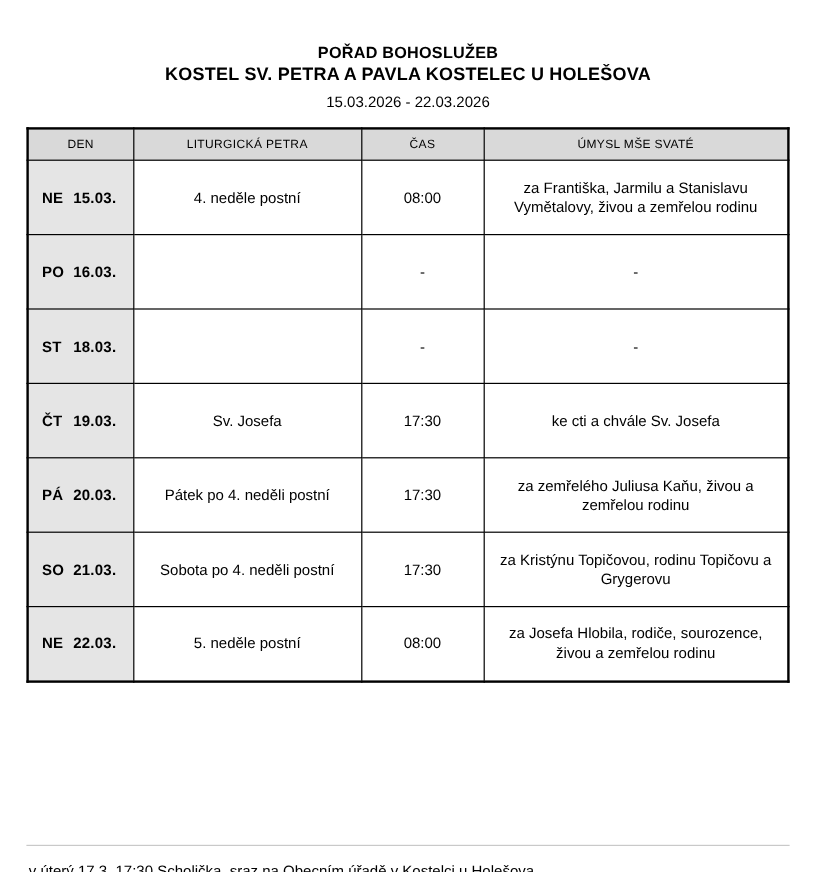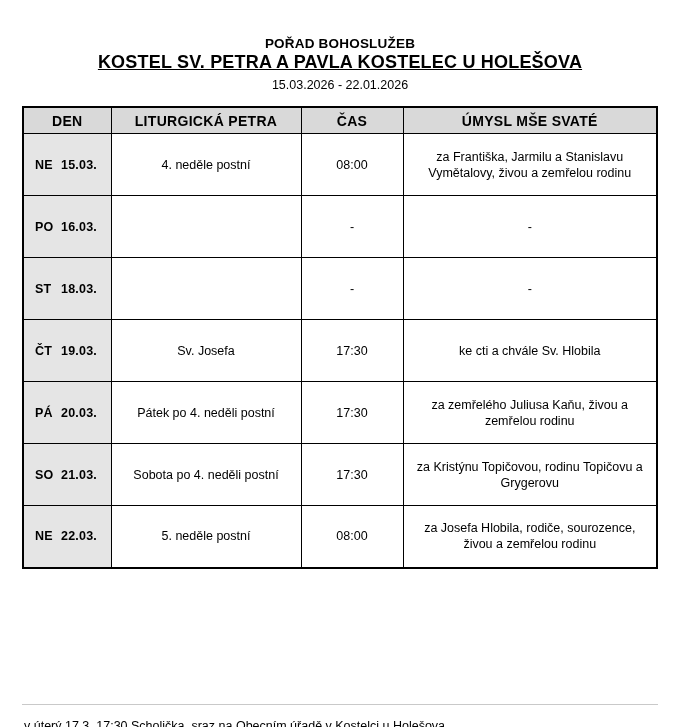--- a/index.html
+++ b/index.html
@@ -27,25 +27,24 @@
     padding-top: 14px;
   }
   .header .line1 {
     font-size: 13.5px;
     font-weight: bold;
     letter-spacing: 0.2px;
     line-height: 19px;
     margin-top: 20px;
   }
   .header .line2 {
-    font-size: 18px;
+    font-size: 15px;
     font-weight: bold;
     letter-spacing: 0.2px;
     line-height: 19px;
-    text-decoration: underline;
   }
   .header .range {
     font-size: 12.5px;
     font-weight: normal;
     line-height: 20px;
     padding-top: 3px;
   }
 
   .table-wrap {
     margin: 11px 22px 0 22px;
@@ -57,22 +56,22 @@
     border: 2px solid #000;
   }
   table.schedule th,
   table.schedule td {
     border: 1px solid #000;
     vertical-align: middle;
     font-size: 12.5px;
   }
   table.schedule thead th {
     background: #d9d9d9;
-    font-weight: bold;
-    font-size: 14px;
+    font-weight: normal;
+    font-size: 10px;
     text-align: center;
     height: 21px;
     padding: 2px 0;
     letter-spacing: 0.3px;
   }
   col.c-day { width: 88px; }
   col.c-lit { width: 190px; }
   col.c-time { width: 102px; }
   col.c-int { width: 254px; }
 
@@ -114,21 +113,21 @@
   .footer .note { padding-left: 2px; }
 </style>
 </head>
 <body>
 
 <div class="page">
 
   <div class="header">
     <div class="line1">POŘAD BOHOSLUŽEB</div>
     <div class="line2">KOSTEL SV. PETRA A PAVLA KOSTELEC U HOLEŠOVA</div>
-    <div class="range">15.03.2026 - 22.01.2026</div>
+    <div class="range">15.03.2026 - 22.03.2026</div>
   </div>
 
   <div class="table-wrap">
     <table class="schedule">
       <colgroup>
         <col class="c-day">
         <col class="c-lit">
         <col class="c-time">
         <col class="c-int">
       </colgroup>
@@ -164,21 +163,21 @@
           <td class="lit"></td>
           <td class="time">-</td>
           <td class="intent">-</td>
         </tr>
         <tr class="row">
           <td class="day">
             <span class="dow">ČT</span><span class="dt">19.03.</span>
           </td>
           <td class="lit">Sv. Josefa</td>
           <td class="time">17:30</td>
-          <td class="intent">ke cti a chvále Sv. Hlobila</td>
+          <td class="intent">ke cti a chvále Sv. Josefa</td>
         </tr>
         <tr class="row">
           <td class="day">
             <span class="dow">PÁ</span><span class="dt">20.03.</span>
           </td>
           <td class="lit">Pátek po 4. neděli postní</td>
           <td class="time">17:30</td>
           <td class="intent">za zemřelého Juliusa Kaňu, živou a zemřelou rodinu</td>
         </tr>
         <tr class="row">

